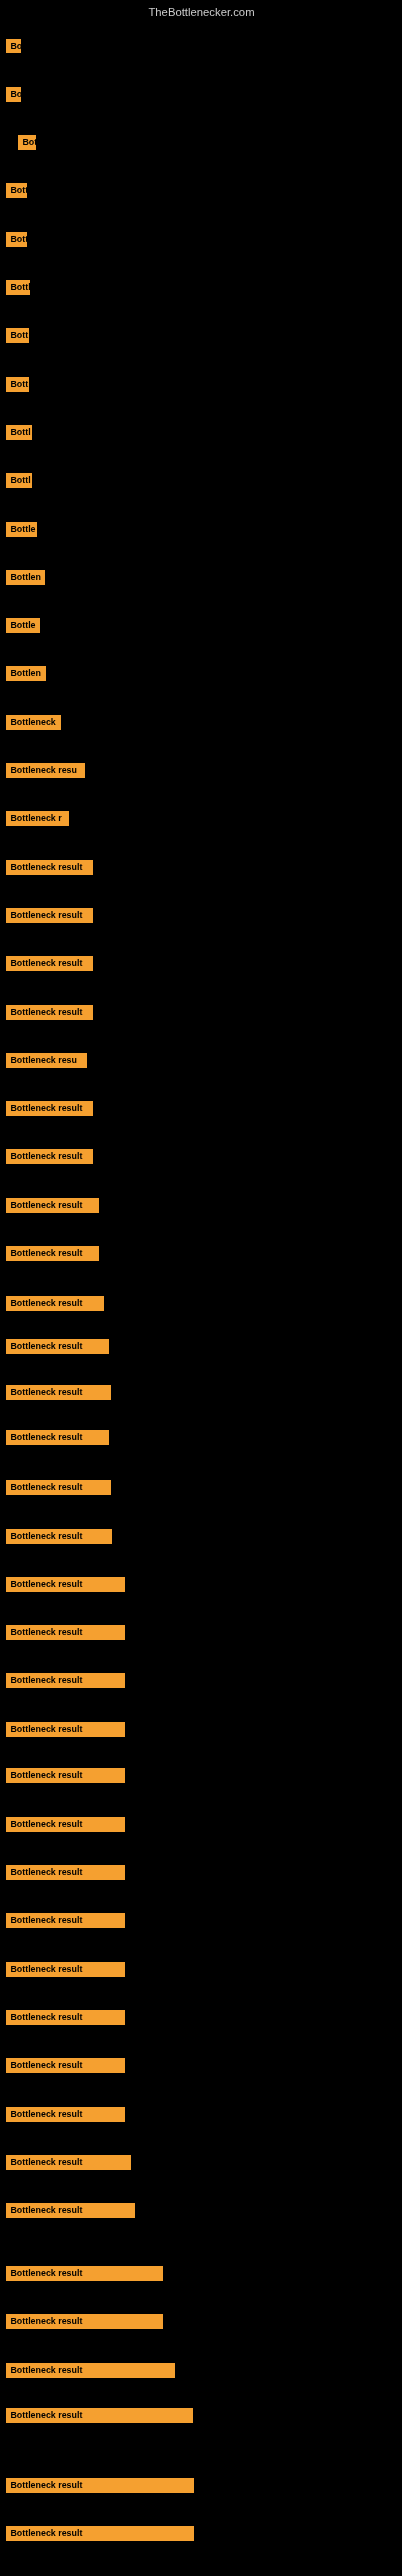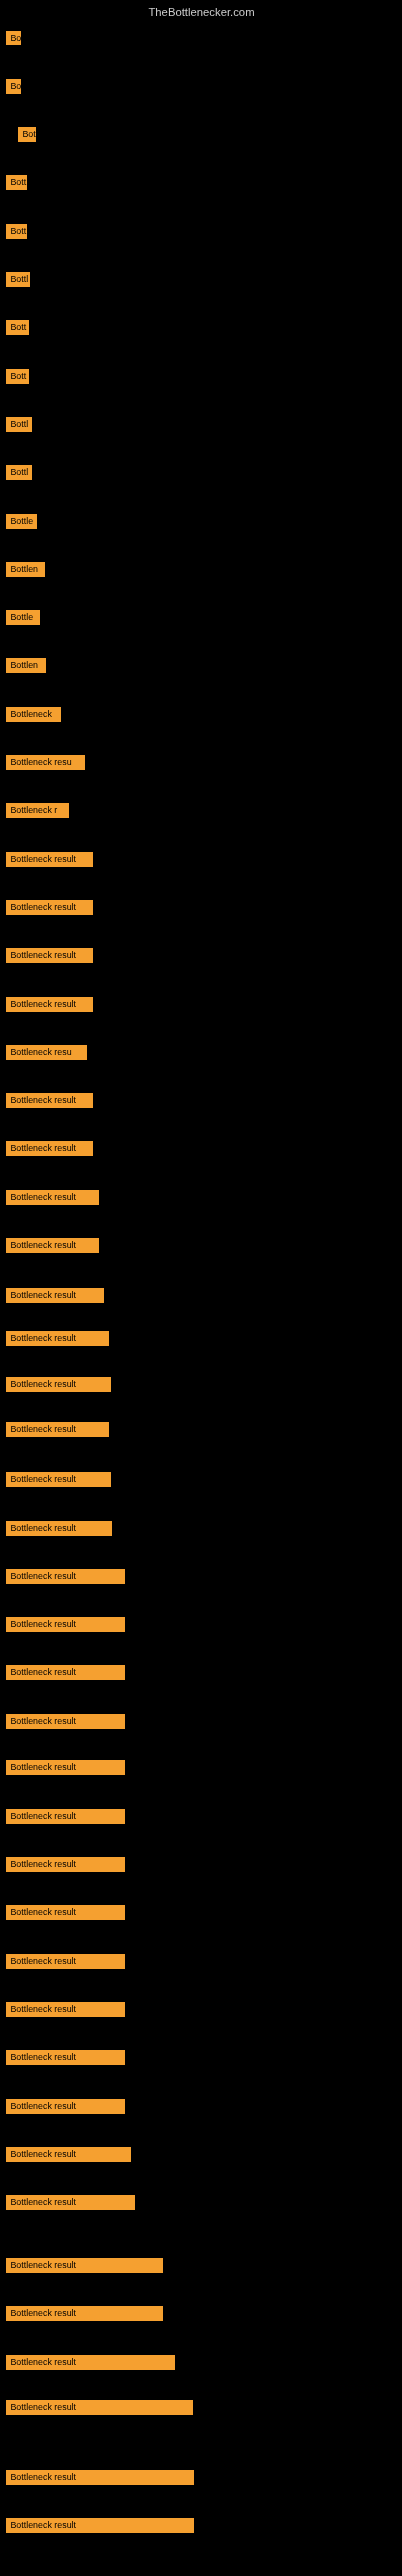--- a/index.html
+++ b/index.html
@@ -23,24 +23,25 @@
     .bottleneck-item {
       display: flex;
       align-items: center;
       margin-bottom: 0;
       padding: 8px 0 8px 6.4px;
     }
     .bottleneck-label {
       background-color: #f5a030;
       color: #000;
       font-size: 8.9px;
-      font-weight: normal;
+      font-weight: bold;
       padding: 2.4px 4px;
       white-space: nowrap;
       overflow: hidden;
+      margin-top: 8px;
     }
   </style>
 </head>
 <body>
 
 <div class="site-title">TheBottlenecker.com</div>
 
 <div id="items-wrapper">
     <div class="bottleneck-item" style="position: absolute; top: 22.5px; left: 0px; width: 100%;">
       <span class="bottleneck-label" style="max-width: 14.5px; width: 14.5px;">Bo</span>

